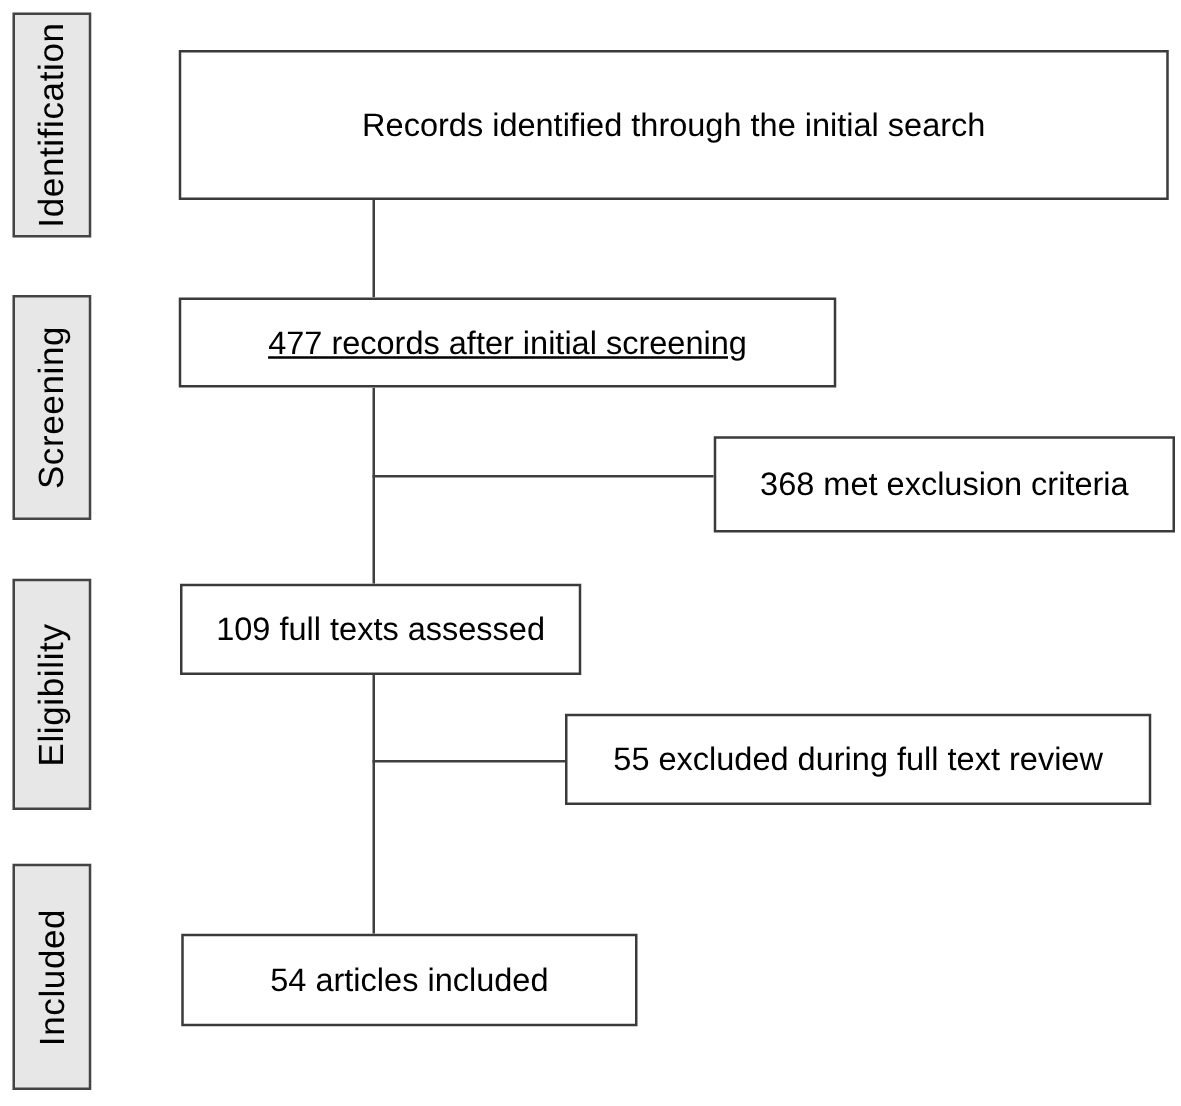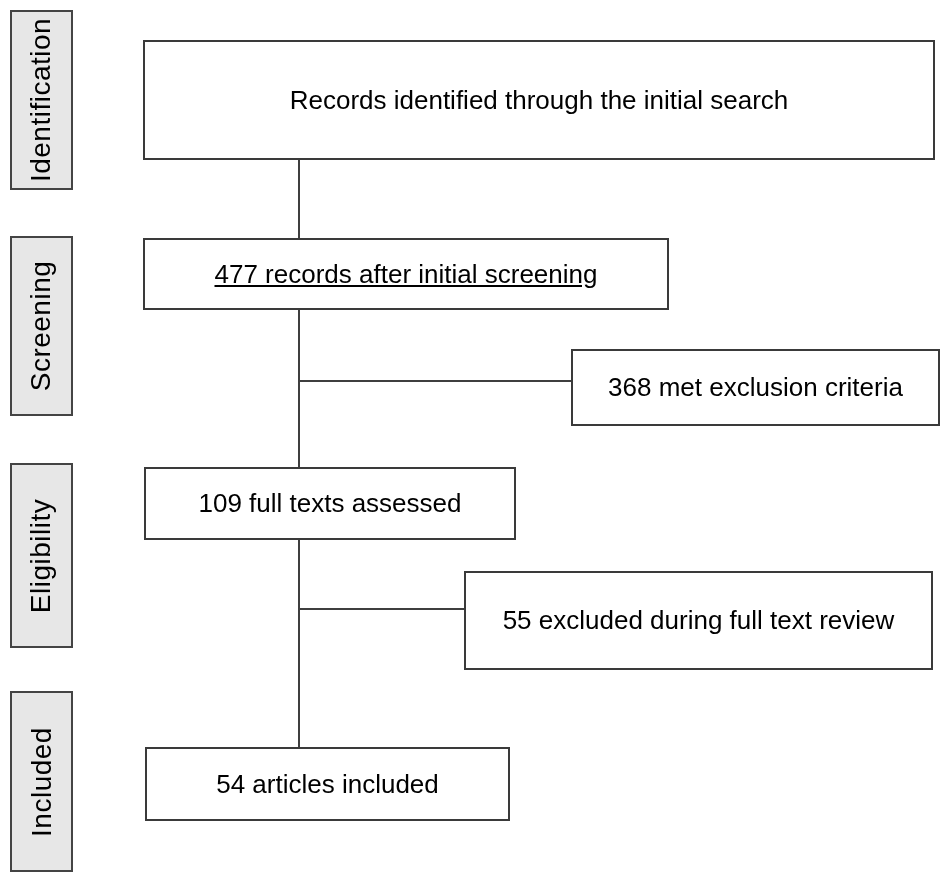--- a/index.html
+++ b/index.html
@@ -57,22 +57,22 @@
     align-items: center;
     justify-content: center;
     text-align: right;
     font-size: 26px;
     line-height: 1.25;
     color: var(--text);
   }
   .box-identified        { left: 143px; top: 40px;  width: 792px; height: 120px; gap: 6px; }
   .box-screened          { left: 143px; top: 238px; width: 526px; height: 72px; text-decoration: underline; }
   .box-excluded-screen   { left: 571px; top: 329px; width: 369px; height: 77px; margin-top: 20px; }
-  .box-fulltext          { left: 144px; top: 467px; width: 372px; height: 73px; }
-  .box-excluded-fulltext { left: 464px; top: 571px; width: 469px; height: 99px; }
+  .box-fulltext          { left: 144px; top: 467px; width: 321px; height: 73px; }
+  .box-excluded-fulltext { left: 452px; top: 571px; width: 469px; height: 73px; }
   .box-included          { left: 145px; top: 747px; width: 365px; height: 74px; }
 
   
   .line {
     position: absolute;
     background: var(--line);
   }
   .line-v1 { left: 298px; top: 160px; width: 2px; height: 78px; }
   .line-v2 { left: 298px; top: 310px; width: 2px; height: 157px; }
   .line-v3 { left: 298px; top: 540px; width: 2px; height: 207px; }

